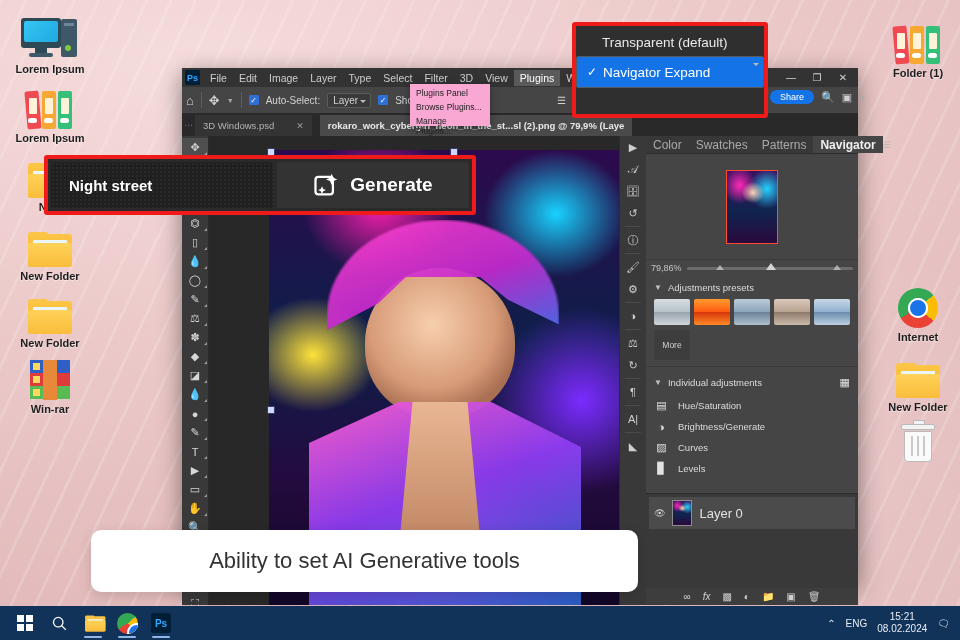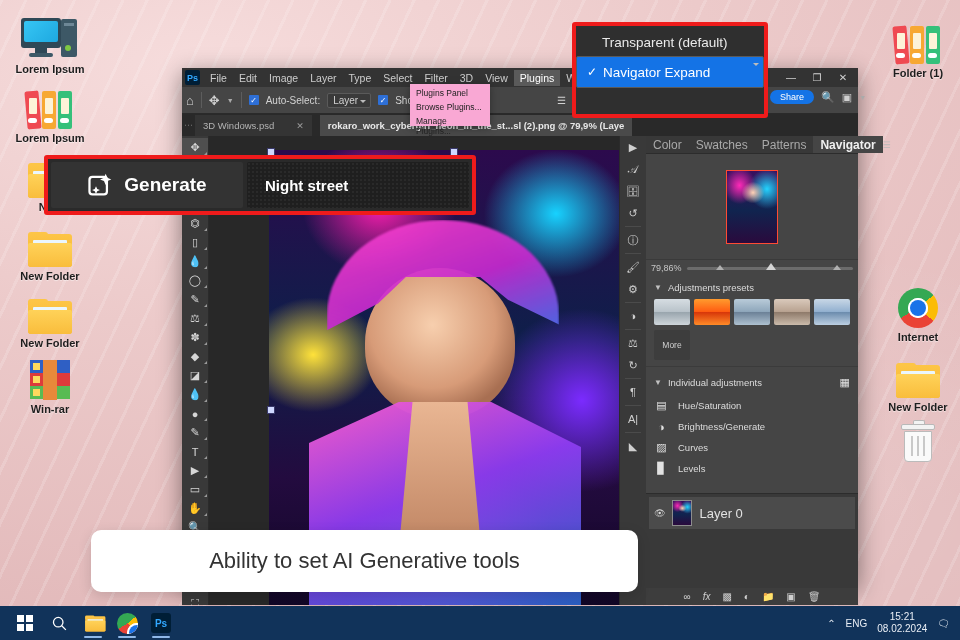--- a/index.html
+++ b/index.html
@@ -581,29 +581,29 @@
     <span class="tick">✓</span>
     <span>Navigator Expand</span>
   </div>
 </div>
 
 <svg class="cursor" width="22" height="30" viewBox="0 0 22 30" style="left:636px;top:80px">
   <path d="M2,2 L2,22 L7,17.5 L10.5,25.5 L14,24 L10.5,16.5 L17,16 Z" fill="#fff" stroke="#111" stroke-width="1.6"></path>
 </svg>
 
 <div id="genbar">
+  <div id="genprompt" placeholder="Describe what you want to generate">Night street</div>
   <div id="genbtn">
     <svg width="27" height="27" viewBox="0 0 24 24">
       <rect x="2.2" y="4.4" width="15.5" height="15.5" rx="2.6" fill="none" stroke="#fff" stroke-width="2"></rect>
       <path d="M8 12.6l1.1 2.4 2.4 1.1-2.4 1.1L8 19.6l-1.1-2.4-2.4-1.1 2.4-1.1z" fill="#fff"></path>
       <path d="M16.6 1.6l1.5 3.5 3.5 1.5-3.5 1.5-1.5 3.5-1.5-3.5L11.6 6.6l3.5-1.5z" fill="#fff"></path>
     </svg>
     <span>Generate</span>
   </div>
-  <div id="genprompt" placeholder="Describe what you want to generate">Night street</div>
 </div>
 
 <div id="caption">
   <span>Ability to set AI Generative tools</span>
 </div>
 
 <div id="taskbar">
   <div class="tbi" style="margin-left:8px">
     <span class="winlogo">
         <i></i>

